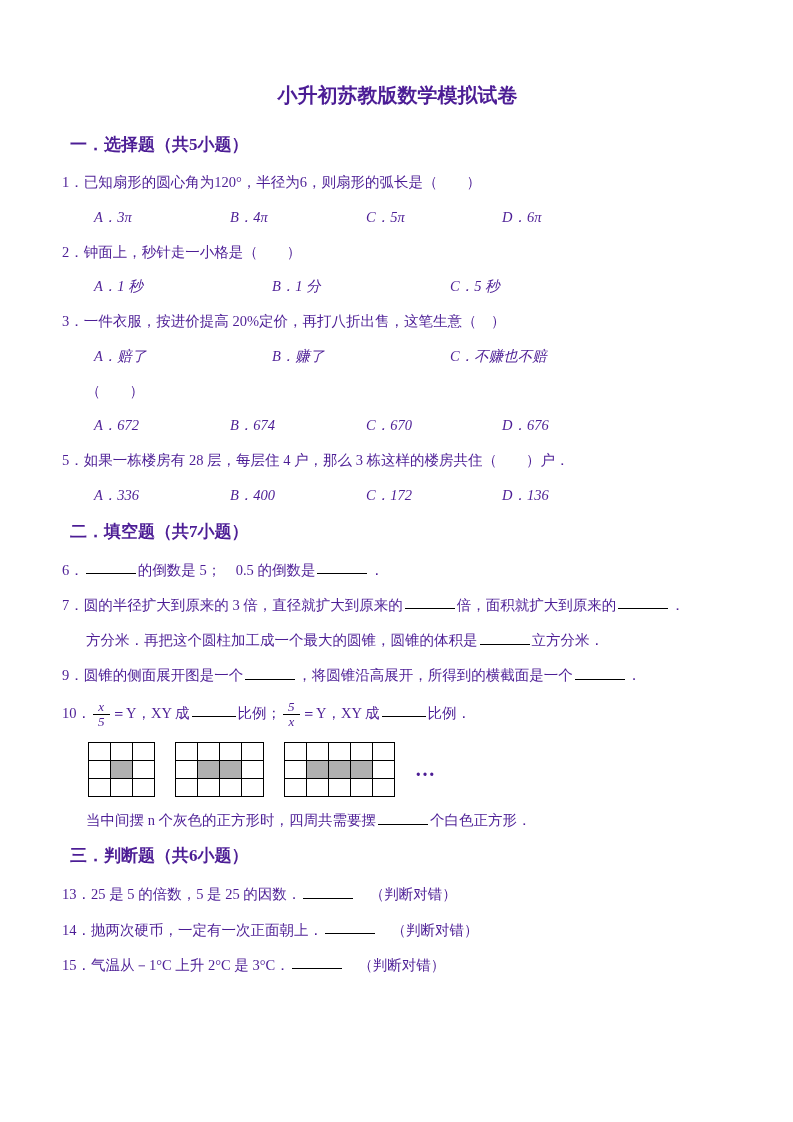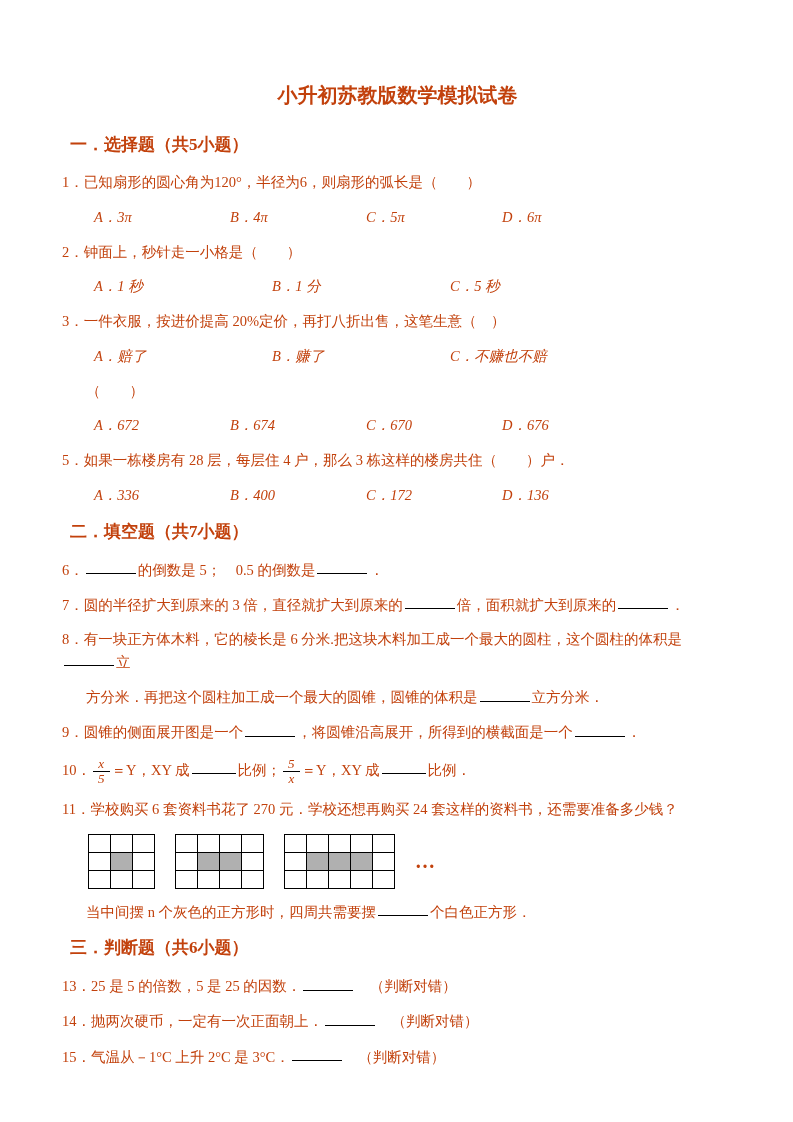--- a/index.html
+++ b/index.html
@@ -1,18 +1,18 @@
 <!DOCTYPE html>
 <html style="--gray: #b0b0b0;"><head>
 <meta charset="utf-8">
 <style>
   html,body{margin:0;padding:0;background:#fff;}
   .page{
     width:793px;height:1122px;box-sizing:border-box;
-    padding:82px 60px 0 62px;background:#fff;color:#c2410c;
+    padding:82px 60px 0 62px;background:#fff;color:#4c1d95;
     font-family:"Liberation Serif","DejaVu Serif",serif;
     font-size:14.5px;overflow:hidden;
   }
   .title{text-align:center;font-size:20px;font-weight:bold;margin:0 0 24px 0;}
   .sec{font-weight:bold;font-size:17px;margin:4px 0 16px 8px;}
   .line{margin:0 0 13px 0;line-height:1.5;}
   .opts{padding-left:32px;font-style:italic;}
   .opts span{display:inline-block;}
   .opt4 span{width:136px;}
   .opt3 span{width:178px;}
@@ -72,36 +72,32 @@
   <div class="sec">二．填空题（共7小题）</div>
 
   <div class="line">
     <span>6．</span><span class="blank"></span><span>的倒数是 5；　0.5 的倒数是</span><span class="blank"></span><span>．</span>
   </div>
 
   <div class="line">
     <span>7．圆的半径扩大到原来的 3 倍，直径就扩大到原来的</span><span class="blank"></span><span>倍，面积就扩大到原来的</span><span class="blank"></span><span>．</span>
   </div>
 
-  <div class="line">
-    <span>8．有一块正方体木料，它的棱长是 6 分米.把这块木料加工成一个最大的圆柱，这个圆柱的体积是</span><span class="blank"></span><span>立</span>
-  </div>
   <div class="line indent">
     <span>方分米．再把这个圆柱加工成一个最大的圆锥，圆锥的体积是</span><span class="blank"></span><span>立方分米．</span>
   </div>
 
   <div class="line">
     <span>9．圆锥的侧面展开图是一个</span><span class="blank"></span><span>，将圆锥沿高展开，所得到的横截面是一个</span><span class="blank"></span><span>．</span>
   </div>
 
   <div class="line">
     <span>10．</span><span class="frac"><span class="fnum">x</span><span class="fden">5</span></span><span>＝Y，XY 成</span><span class="blank small"></span><span>比例；</span><span class="frac"><span class="fnum">5</span><span class="fden">x</span></span><span>＝Y，XY 成</span><span class="blank small"></span><span>比例．</span>
   </div>
 
-  <div class="line">11．学校购买 6 套资料书花了 270 元．学校还想再购买 24 套这样的资料书，还需要准备多少钱？</div>
 
   <div class="figrow">
     <table class="pgrid">
         <tbody>
           <tr>
             <td></td>
             <td></td>
             <td></td>
           </tr>
           <tr>

